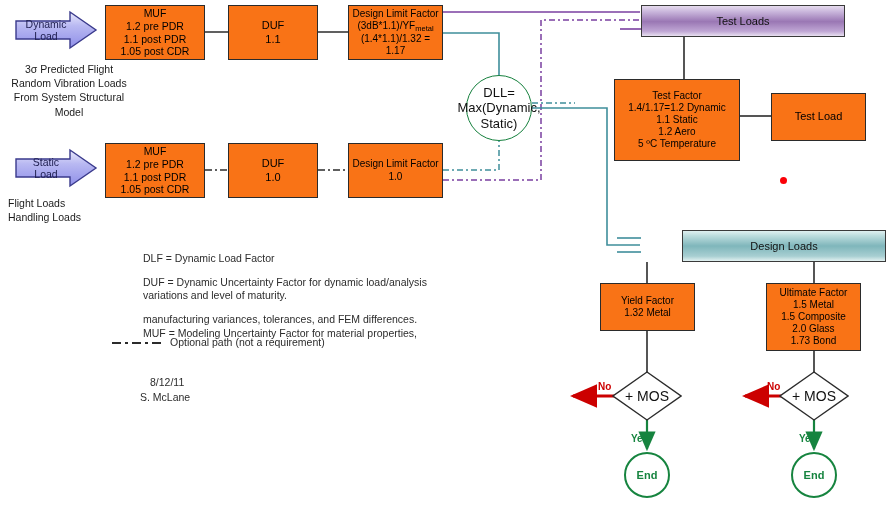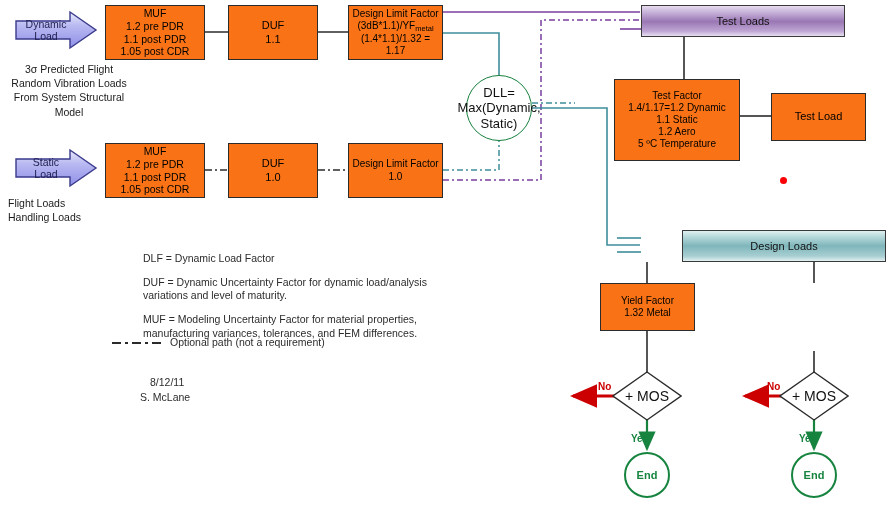--- a/index.html
+++ b/index.html
@@ -239,20 +239,29 @@
     <span>Design Loads</span>
   </div>
 
   <div class="node box" style="left:600px;top:283px;width:95px;height:48px;">
     <div class="txt fs10">
       <div>Yield Factor</div>
       <div>1.32 Metal</div>
     </div>
   </div>
 
+  <div class="node box" style="left:766px;top:283px;width:95px;height:68px;">
+    <div class="txt fs10">
+      <div>Ultimate  Factor</div>
+      <div>1.5 Metal</div>
+      <div>1.5 Composite</div>
+      <div>2.0 Glass</div>
+      <div>1.73 Bond</div>
+    </div>
+  </div>
 
   <div class="diamond" style="left:612px;top:371px;width:70px;height:50px;">
     <svg width="70" height="50" viewBox="0 0 70 50">
       <path d="M35,1 L69,25 L35,49 L1,25 Z" fill="#ffffff" stroke="#2b2b2b" stroke-width="1.4"></path>
     </svg>
     <div class="dlabel">+ MOS</div>
   </div>
 
   <div class="diamond" style="left:779px;top:371px;width:70px;height:50px;">
     <svg width="70" height="50" viewBox="0 0 70 50">
@@ -270,22 +279,22 @@
     <span>End</span>
   </div>
   <div class="circle-node endnode" style="left:791px;top:452px;width:46px;height:46px;">
     <span>End</span>
   </div>
 
   <div class="legend-block" style="left:143px;top:252px;width:330px;">
     <div class="legend-line" style="margin-bottom:10px;">DLF = Dynamic Load Factor</div>
     <div class="legend-line">DUF  = Dynamic Uncertainty Factor for dynamic load/analysis</div>
     <div class="legend-line" style="margin-bottom:10px;">variations  and level  of maturity.</div>
+    <div class="legend-line">manufacturing  variances,  tolerances,  and FEM differences.</div>
     <div class="legend-line">MUF  = Modeling  Uncertainty  Factor for material properties,</div>
-    <div class="legend-line">manufacturing  variances,  tolerances,  and FEM differences.</div>
   </div>
 
   <div class="legend-item legend-line" style="left:170px;top:336px;">Optional  path  (not a requirement)</div>
 
   <div class="free" style="left:140px;top:375px;font-size:10.5px;line-height:1.45;color:#2c2c2c;">
     <div style="padding-left:10px;">8/12/11</div>
     <div>S. McLane</div>
   </div>
 
 </div>

